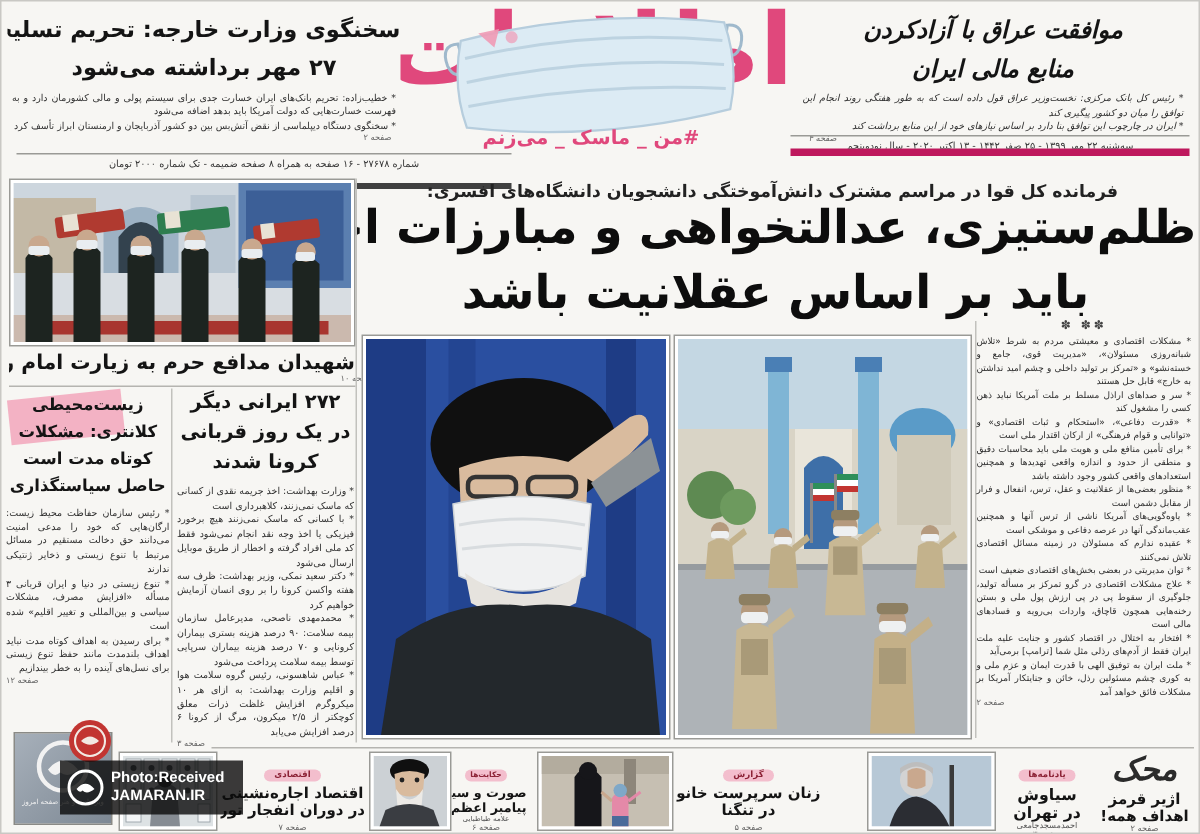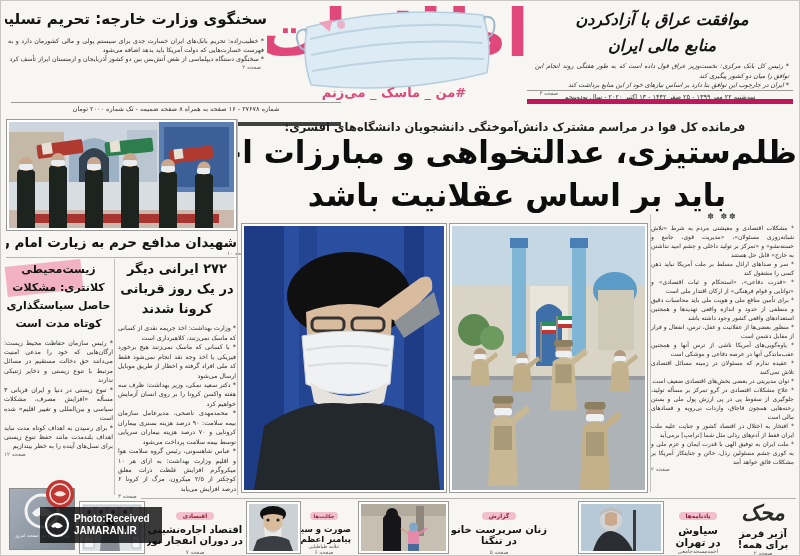--- a/index.html
+++ b/index.html
@@ -34,20 +34,21 @@
   <div class="abs c" style="right:6px;top:6px;width:262px;font-style:italic;">
     <div class="hl nowrap" style="font-size:16px;line-height:1.6;">موافقت عراق با آزادکردن</div>
     <div class="hl nowrap" style="font-size:16px;line-height:1.6;">منابع مالی ایران</div>
     <div class="small j" style="margin-top:3px;padding:0 4px;">* رئیس کل بانک مرکزی: نخست‌وزیر عراق قول داده است که به طور هفتگی روند انجام این توافق را میان دو کشور پیگیری کند</div>
     <div class="small j" style="padding:0 4px;">* ایران در چارچوب این توافق بنا دارد بر اساس نیازهای خود از این منابع برداشت کند</div>
     <div class="pageref" style="text-align:left;padding-left:8px;">صفحه ۴</div>
   </div>
 
   <div class="abs c" style="left:4px;top:6px;width:262px;">
     <div class="hl nowrap" style="font-size:15px;line-height:1.7;">سخنگوی وزارت خارجه: تحریم تسلیحاتی ایران</div>
+    <div class="hl nowrap" style="font-size:15px;line-height:1.7;">۲۷ مهر برداشته می‌شود</div>
     <div class="small j" style="margin-top:3px;padding:0 3px;">* خطیب‌زاده: تحریم بانک‌های ایران خسارت جدی برای سیستم پولی و مالی کشورمان دارد و به فهرست خسارت‌هایی که دولت آمریکا باید بدهد اضافه می‌شود</div>
     <div class="small j" style="padding:0 3px;">* سخنگوی دستگاه دیپلماسی از نقض آتش‌بس بین دو کشور آذربایجان و ارمنستان ابراز تأسف کرد</div>
     <div class="pageref" style="text-align:right;padding-right:6px;">صفحه ۲</div>
   </div>
 
   <div class="abs" style="right:270px;top:0;width:262px;height:100px;">
     <div class="abs nowrap" style="right:0;top:-6px;width:262px;text-align:center;font-size:66px;font-weight:bold;color:#e0487c;letter-spacing:-3px;">اطلاعات</div>
 
     <svg class="abs" style="right:26px;top:6px;" width="212" height="86" viewBox="0 0 212 86">
       <g transform="rotate(-4 106 43)">
@@ -120,22 +121,22 @@
   </div>
   <div class="abs c nowrap hl" style="left:5px;top:233px;width:231px;font-size:13.5px;">شهیدان مدافع حرم به زیارت امام رضا(ع) رفتند</div>
   <div class="abs pageref" style="left:226px;top:249px;">صفحه ۱۰</div>
   <div class="abs hrule" style="left:5px;top:256px;width:231px;"></div>
 
   <div class="abs" style="left:3px;top:260px;width:109px;">
     <div class="abs" style="left:2px;top:2px;width:76px;height:30px;background:#f2a6bb;opacity:0.85;transform:rotate(-6deg);"></div>
     <div class="c hl" style="position:relative;font-size:11px;line-height:1.65;">
       <div class="nowrap">زیست‌محیطی</div>
       <div class="nowrap">کلانتری: مشکلات</div>
+      <div class="nowrap">کوتاه مدت است</div>
       <div class="nowrap">حاصل سیاستگذاری</div>
-      <div class="nowrap">کوتاه مدت است</div>
     </div>
     <div class="small j" style="margin-top:4px;">* رئیس سازمان حفاظت محیط زیست: ارگان‌هایی که خود را مدعی امنیت می‌دانند حق دخالت مستقیم در مسائل مرتبط با تنوع زیستی و ذخایر ژنتیکی ندارند</div>
     <div class="small j">* تنوع زیستی در دنیا و ایران قربانی ۳ مسأله «افزایش مصرف، مشکلات سیاسی و بین‌المللی و تغییر اقلیم» شده است</div>
     <div class="small j">* برای رسیدن به اهداف کوتاه مدت نباید اهداف بلندمدت مانند حفظ تنوع زیستی برای نسل‌های آینده را به خطر بیندازیم</div>
     <div class="pageref" style="text-align:left;">صفحه ۱۲</div>
   </div>
   <div class="abs vrule" style="left:113px;top:258px;height:236px;"></div>
 
   <div class="abs" style="left:117px;top:258px;width:118px;">
     <div class="c hl" style="font-size:13px;line-height:1.55;">
@@ -270,21 +271,21 @@
     <div class="small j" style="font-size:6px;">* افتخار به اختلال در اقتصاد کشور و جنایت علیه ملت ایران فقط از آدم‌های رذلی مثل شما [ترامپ] برمی‌آید</div>
     <div class="small j" style="font-size:6px;">* ملت ایران به توفیق الهی با قدرت ایمان و عزم ملی و به کوری چشم مسئولین رذل، خائن و جنایتکار آمریکا بر مشکلات فائق خواهد آمد</div>
     <div class="pageref" style="text-align:left;">صفحه ۲</div>
   </div>
 
   <div class="abs hrule" style="left:140px;top:497px;width:655px;"></div>
 
   <div class="abs c" style="right:5px;top:502px;width:62px;">
     <div style="font-size:21px;font-weight:900;font-style:italic;color:#2b2b2b;line-height:1;">محک</div>
     <div class="hl nowrap" style="font-size:10px;margin-top:4px;">آژیر قرمز</div>
-    <div class="hl nowrap" style="font-size:10px;">برای همه!</div>
+    <div class="hl nowrap" style="font-size:10px;">اهداف همه!</div>
     <div class="pageref">صفحه ۲</div>
   </div>
 
   <div class="abs c" style="right:66px;top:502px;width:70px;">
     <span class="pill">یادنامه‌ها</span>
     <div class="hl nowrap" style="font-size:10.5px;margin-top:2px;">سیاوش</div>
     <div class="hl nowrap" style="font-size:10.5px;">در تهران</div>
     <div class="tiny nowrap">احمدمسجدجامعی</div>
     <div class="pageref">صفحه ۳</div>
   </div>

